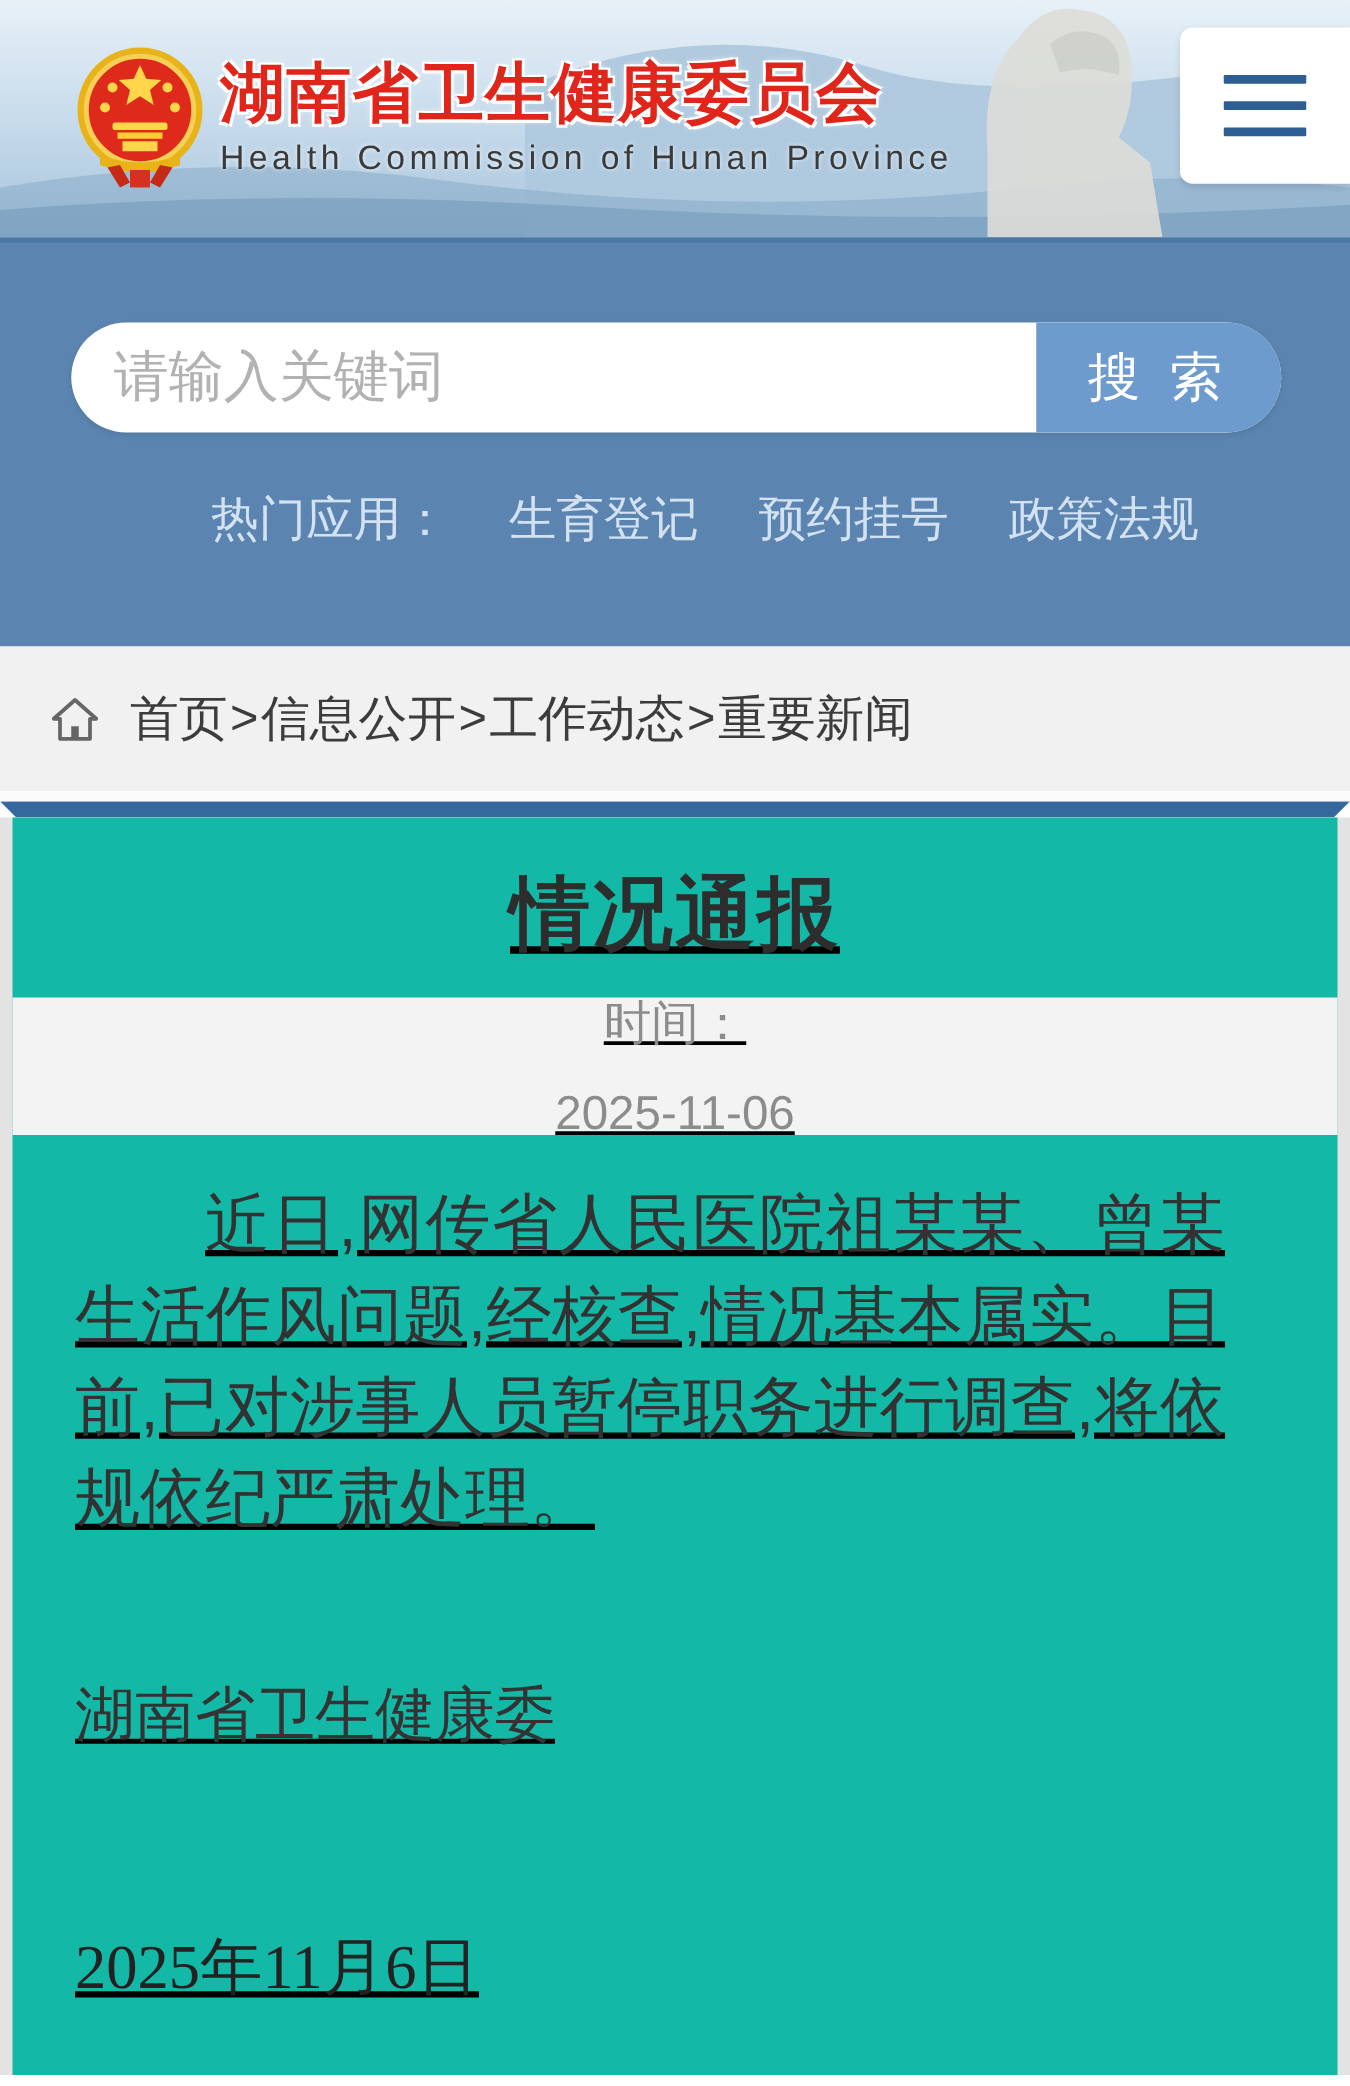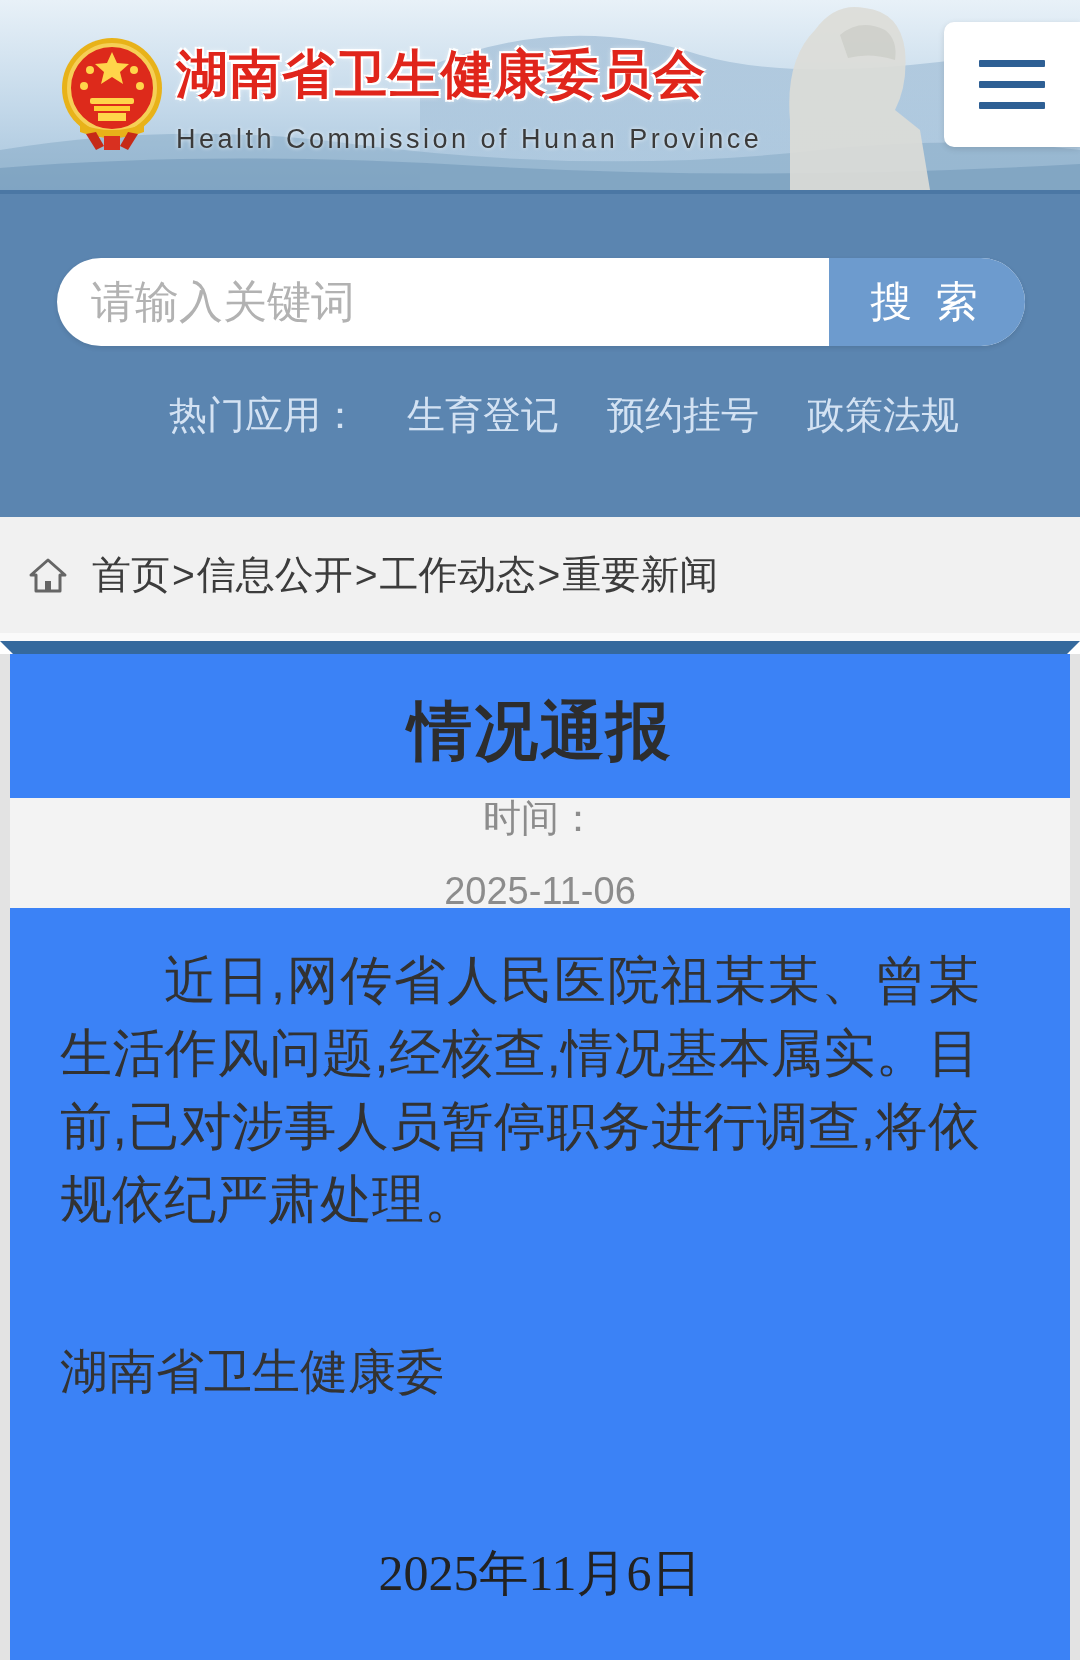--- a/index.html
+++ b/index.html
@@ -27,21 +27,21 @@
     background:linear-gradient(180deg,#e3eef7 0%,#cfe2f0 35%,#b9d2e6 70%,#a9c6dd 100%);
   }
   .header-art{position:absolute;inset:0;width:100%;height:100%;}
   .emblem{position:absolute;left:60px;top:36px;width:104px;height:122px;}
   .title-block{position:absolute;left:176px;top:40px;}
   .site-title{
     font-size:52px;font-weight:700;color:var(--brand-red);letter-spacing:1px;
     text-shadow:-2px -2px 0 #fff,2px -2px 0 #fff,-2px 2px 0 #fff,2px 2px 0 #fff,0 0 6px rgba(255,255,255,.9);
   }
   .site-subtitle{
-    margin-top:14px;font-size:27px;color:#3a3a3a;letter-spacing:3.5px;font-weight:500;
+    margin-top:1px;font-size:27px;color:#3a3a3a;letter-spacing:3.5px;font-weight:500;
     text-shadow:0 0 4px rgba(255,255,255,.8);
   }
   .menu-button{
     position:absolute;right:0;top:22px;width:136px;height:125px;background:#fff;
     border-radius:10px 0 0 10px;display:flex;flex-direction:column;justify-content:center;
     align-items:center;gap:14px;box-shadow:0 2px 6px rgba(0,0,0,.12);cursor:pointer;
   }
   .menu-button .bar{width:66px;height:7px;background:var(--bar-blue);border-radius:1px;}
 
   
@@ -66,56 +66,55 @@
   .hot-apps{
     position:absolute;left:0;top:196px;width:100%;display:flex;justify-content:center;
     align-items:center;gap:48px;font-size:38px;color:#d3e2f3;margin-left:24px;
   }
   .hot-apps .hot-label{color:#d3e2f3;}
   .hot-apps .hot-link{color:#d3e2f3;text-decoration:none;cursor:pointer;}
 
   
   .breadcrumb{
     height:116px;flex:0 0 auto;background:var(--crumb-bg);
-    display:flex;align-items:center;padding:0 28px;gap:24px;
+    display:flex;align-items:center;padding:0 40px;gap:24px;
   }
   .home-icon{width:40px;height:40px;flex:0 0 auto;cursor:pointer;}
   .crumb-trail{font-size:39px;color:#3c3c3c;display:flex;align-items:center;}
   .crumb-trail a{color:#3c3c3c;text-decoration:none;cursor:pointer;}
   .crumb-sep{color:#3c3c3c;margin:0 2px;}
 
   .crumb-gap{height:8px;background:#fafafa;flex:0 0 auto;}
   .section-divider{
     height:13px;flex:0 0 auto;background:var(--divider-blue);
     clip-path:polygon(0 0,100% 0,calc(100% - 13px) 100%,13px 100%);
   }
 
   
   .content-wrap{flex:1 1 auto;background:var(--gutter);padding:0 10px;}
-  .article-card{background:#3b82f6;min-height:1006px;height:100%;}
+  .article-card{background:#14b8a6;min-height:1006px;height:100%;text-decoration:underline;}
   .article-title{
     padding-top:32px;text-align:center;font-size:64px;font-weight:700;color:#2d2d2d;
     line-height:90px;letter-spacing:2px;
   }
   .article-meta{
     margin-top:22px;height:110px;background:var(--meta-bg);
     display:flex;align-items:center;justify-content:center;gap:26px;
     font-size:38px;color:#8c8c8c;flex-direction:column;
   }
   .article-body{
     padding:36px 90px 0 50px;font-size:52px;line-height:73px;color:#323232;
     text-align:justify;text-indent:104px;word-break:break-all;
   }
   .article-signoff{
     margin-top:104px;padding:0 50px;font-size:48px;color:#333;
   }
   .article-signdate{
     margin-top:136px;padding:0 50px;font-size:50px;color:#222;
     font-family:"Liberation Serif","DejaVu Serif",serif;
-    text-align:center;
   }
 </style>
 </head>
 <body>
 
 <div class="page">
 
   <header class="site-header">
     <svg class="header-art" viewBox="0 0 1080 190" preserveAspectRatio="none">
       <rect x="0" y="0" width="1080" height="190" fill="url(#sky)"></rect>

